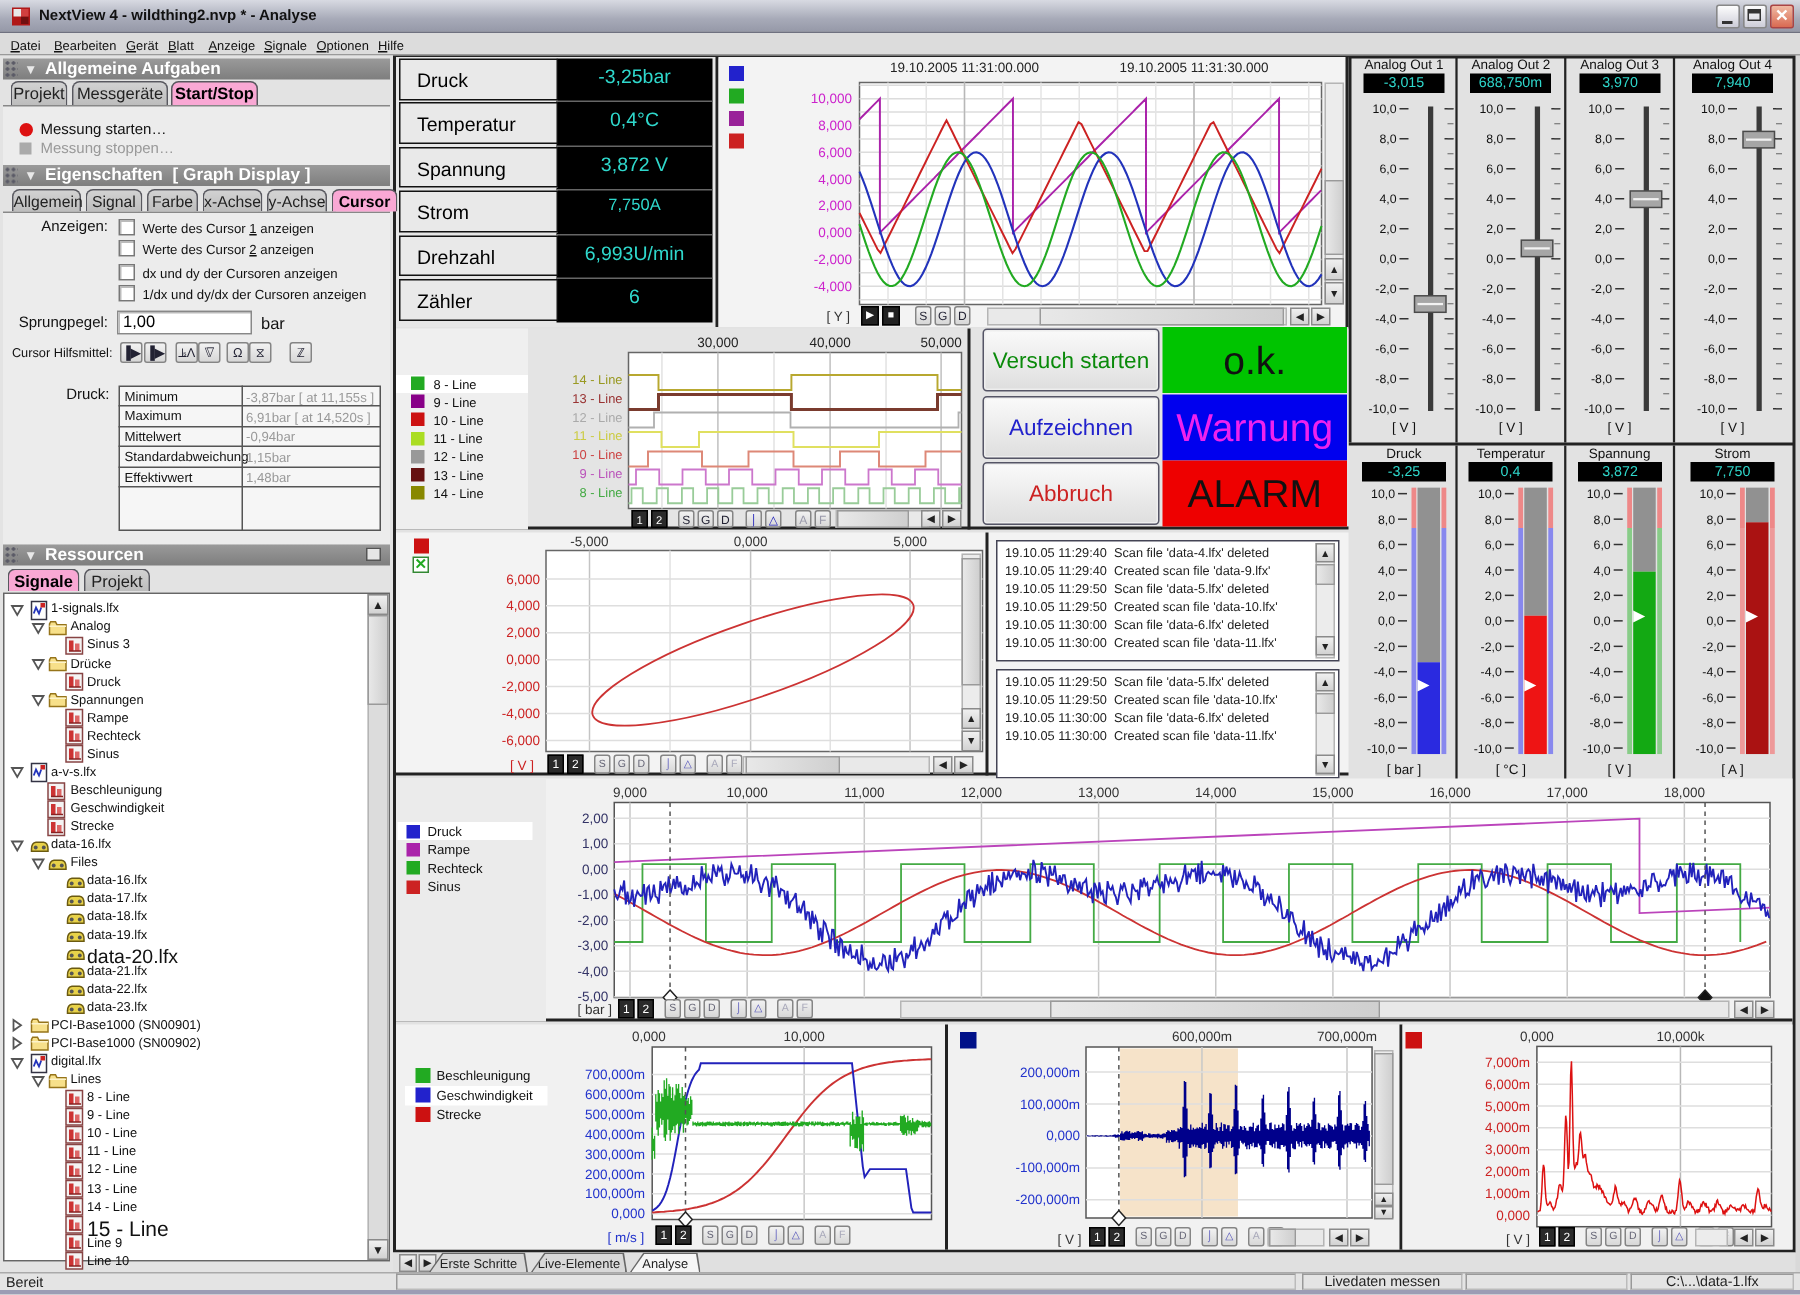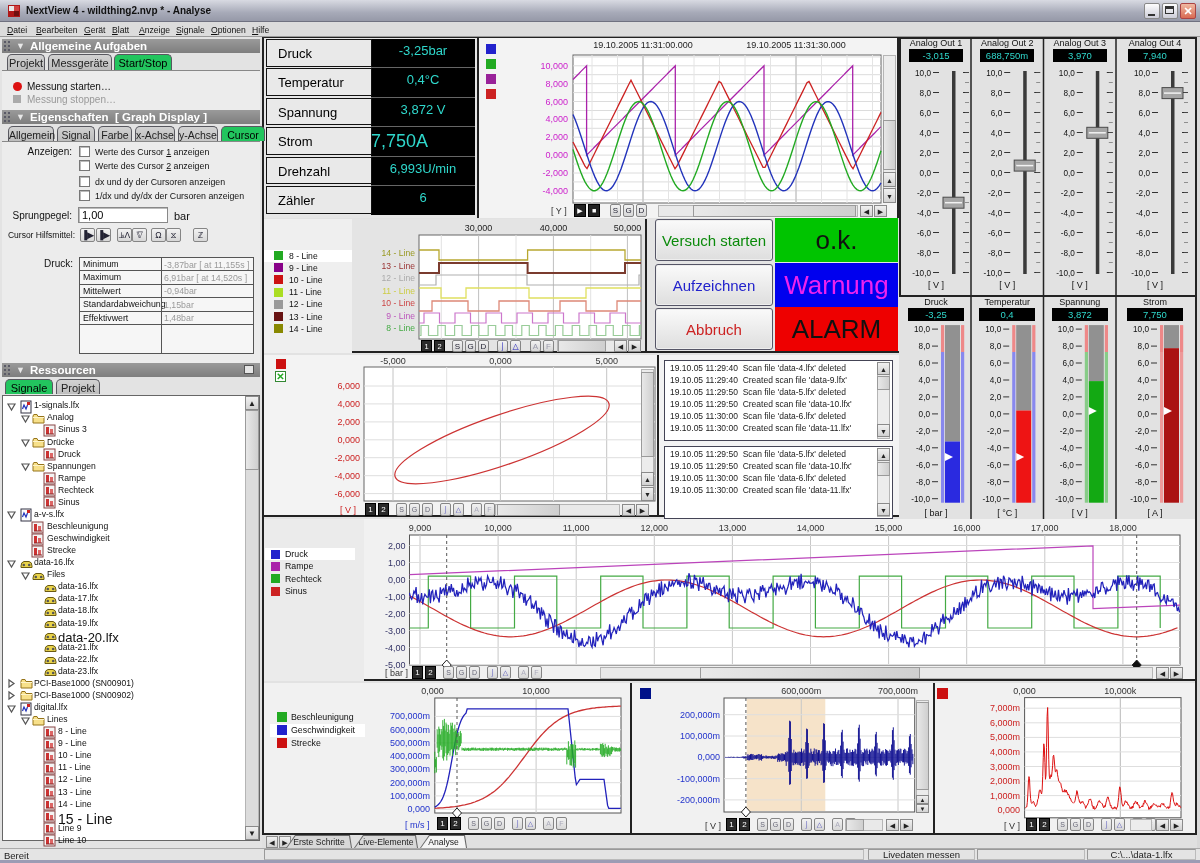--- a/index.html
+++ b/index.html
@@ -1,21 +1,21 @@
 <!DOCTYPE html>
 <html><head><meta charset="utf-8"><style>
 *{box-sizing:border-box;margin:0;padding:0}
 body{width:1200px;height:863px;position:relative;font-family:"Liberation Sans",sans-serif;background:#d9d9d9;overflow:hidden}
 .a{position:absolute}
 svg{position:absolute;overflow:visible}
 svg text{font-family:"Liberation Sans",sans-serif}
 .hdr{background:linear-gradient(#9a9a9a,#7e7e7e);color:#fff;font-weight:bold;font-size:11.5px;line-height:14px}
 .grip{background-image:radial-gradient(circle at 2px 2px,#5a5a66 1px,rgba(0,0,0,0) 1.3px);background-size:4px 4px}
 .tab{position:absolute;border:1px solid #58585f;border-bottom:none;border-radius:5px 5px 0 0;background:linear-gradient(#d2d2d2,#bdbdbd);color:#222;font-size:10px;text-align:center}
-.tab.on{background:#22c55e;font-weight:normal;color:#000;z-index:3}
+.tab.on{background:#f9a8d4;font-weight:bold;color:#000;z-index:3}
 .cb{position:absolute;width:11px;height:11px;background:#fff;border:1px solid #777;box-shadow:inset 1px 1px 0 #bbb}
 .sbtn{position:absolute;background:linear-gradient(#f2f2f2,#d7d7d7);border:1px solid #858585;border-radius:2px;font-size:8px;color:#223;text-align:center;overflow:hidden}
 .blk{position:absolute;background:#000;color:#2fd8cc;text-align:center;font-size:10px}
 .scr{position:absolute;background:#dcdcdc;border:1px solid #b5b5b5}
 .thumb{position:absolute;background:linear-gradient(90deg,#e8e8e8,#cfcfcf);border:1px solid #9a9a9a}
 .arr{position:absolute;background:linear-gradient(#f0f0f0,#d2d2d2);border:1px solid #8a8a8a;color:#222;text-align:center}
 </style></head><body>
 <div class="a" style="left:0;top:0;width:1200px;height:22px;background:linear-gradient(#d8dae2,#a7aab8 60%,#9699a8);border-bottom:1px solid #6f7180"></div>
 <svg class="a" style="left:8px;top:5px" width="12" height="12">
     <rect x="0" y="0" width="12" height="12" fill="#b01818"></rect>
@@ -389,21 +389,21 @@
 <div class="a" style="left:371px;top:39px;width:104px;height:176px;background:#000"></div>
 <div class="a" style="left:266px;top:39.0px;width:106px;height:27.5px;background:#e9e9e9;border:1.5px solid #111;font-size:13px;color:#000;padding:6px 0 0 11px">Druck</div>
 <div class="a" style="left:371px;top:43.0px;width:104px;text-align:center;font-size:13px;color:#2fd8cc">-3,25bar</div>
 <div class="a" style="left:266px;top:68.4px;width:106px;height:27.5px;background:#e9e9e9;border:1.5px solid #111;font-size:13px;color:#000;padding:6px 0 0 11px">Temperatur</div>
 <div class="a" style="left:371px;top:72.4px;width:104px;text-align:center;font-size:13px;color:#2fd8cc">0,4°C</div>
 <div class="a" style="left:371px;top:67.4px;width:104px;height:0;border-top:1.5px solid #666"></div>
 <div class="a" style="left:266px;top:97.8px;width:106px;height:27.5px;background:#e9e9e9;border:1.5px solid #111;font-size:13px;color:#000;padding:6px 0 0 11px">Spannung</div>
 <div class="a" style="left:371px;top:101.8px;width:104px;text-align:center;font-size:13px;color:#2fd8cc">3,872 V</div>
 <div class="a" style="left:371px;top:96.8px;width:104px;height:0;border-top:1.5px solid #666"></div>
 <div class="a" style="left:266px;top:127.2px;width:106px;height:27.5px;background:#e9e9e9;border:1.5px solid #111;font-size:13px;color:#000;padding:6px 0 0 11px">Strom</div>
-<div class="a" style="left:371px;top:131.2px;width:104px;font-size:18px;color:#2fd8cc">7,750A</div>
+<div class="a" style="left:371px;top:131.2px;width:104px;text-align:center;font-size:11px;color:#2fd8cc">7,750A</div>
 <div class="a" style="left:371px;top:126.2px;width:104px;height:0;border-top:1.5px solid #666"></div>
 <div class="a" style="left:266px;top:156.6px;width:106px;height:27.5px;background:#e9e9e9;border:1.5px solid #111;font-size:13px;color:#000;padding:6px 0 0 11px">Drehzahl</div>
 <div class="a" style="left:371px;top:160.6px;width:104px;text-align:center;font-size:13px;color:#2fd8cc">6,993U/min</div>
 <div class="a" style="left:371px;top:155.6px;width:104px;height:0;border-top:1.5px solid #666"></div>
 <div class="a" style="left:266px;top:186.0px;width:106px;height:27.5px;background:#e9e9e9;border:1.5px solid #111;font-size:13px;color:#000;padding:6px 0 0 11px">Zähler</div>
 <div class="a" style="left:371px;top:190.0px;width:104px;text-align:center;font-size:13px;color:#2fd8cc">6</div>
 <div class="a" style="left:371px;top:185.0px;width:104px;height:0;border-top:1.5px solid #666"></div>
 <div class="a" style="left:479px;top:38px;width:420px;height:180px;background:#f3f3f3;border-right:2px solid #222"></div>
 <div class="a" style="left:486px;top:44px;width:10px;height:10px;background:#2222cc"></div>
 <div class="a" style="left:486px;top:59px;width:10px;height:10px;background:#22aa22"></div>

